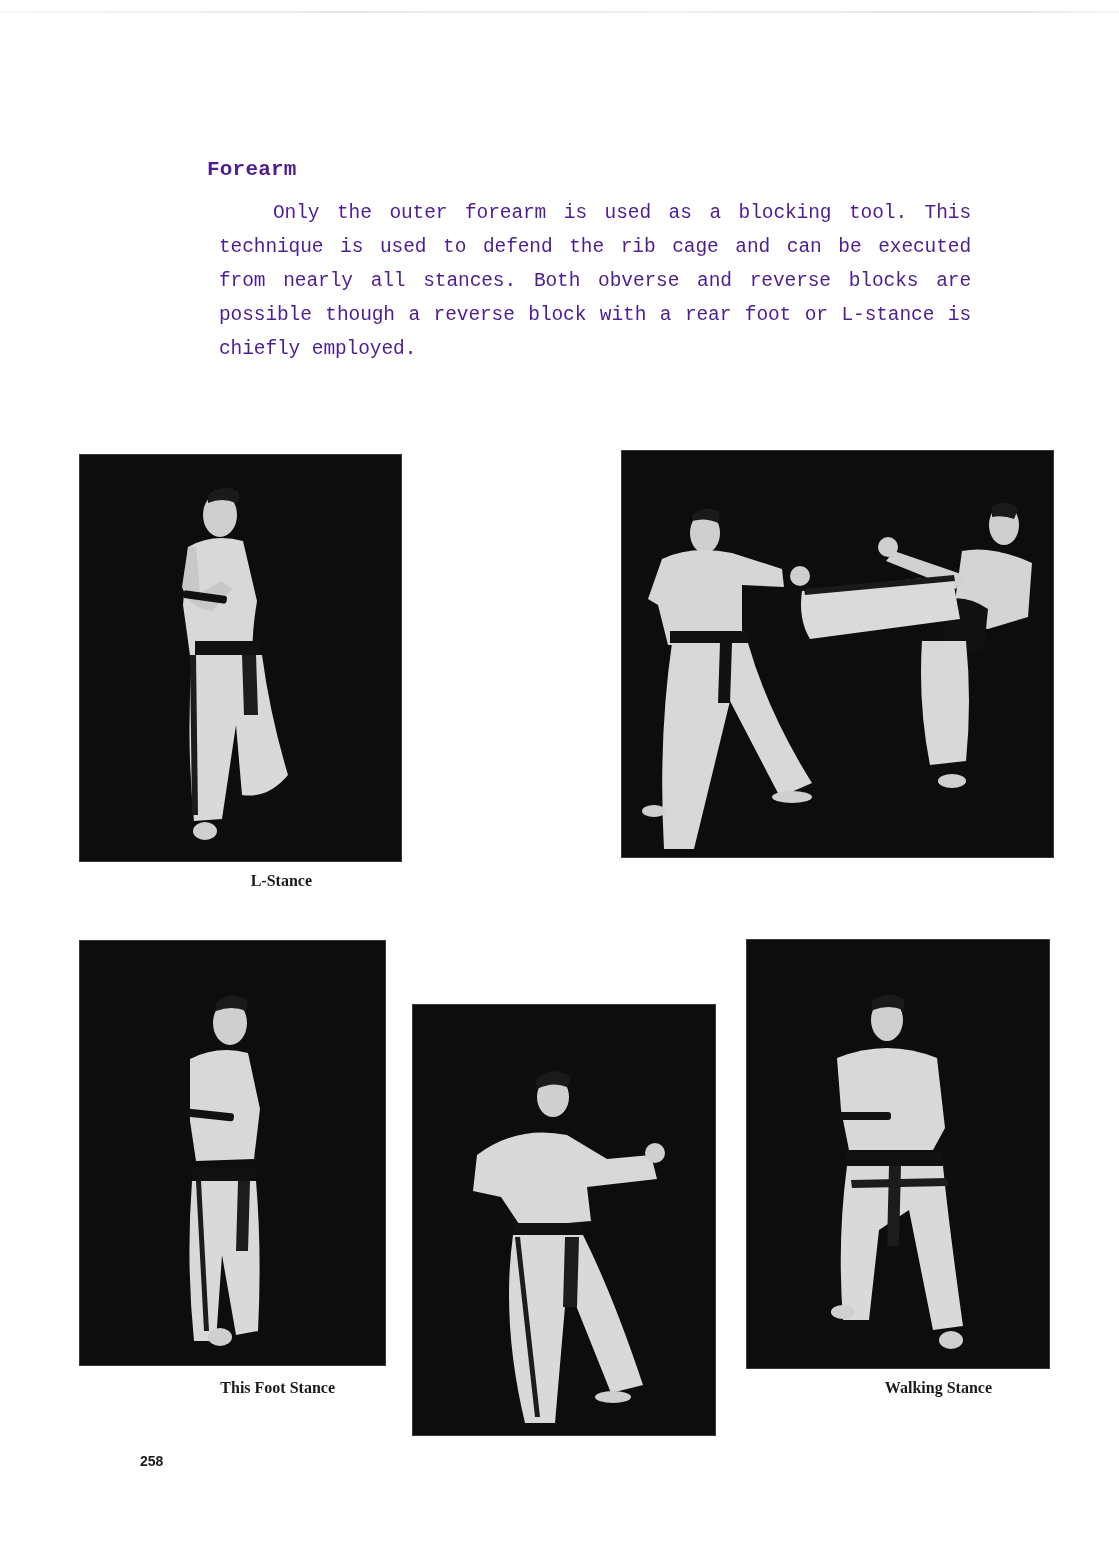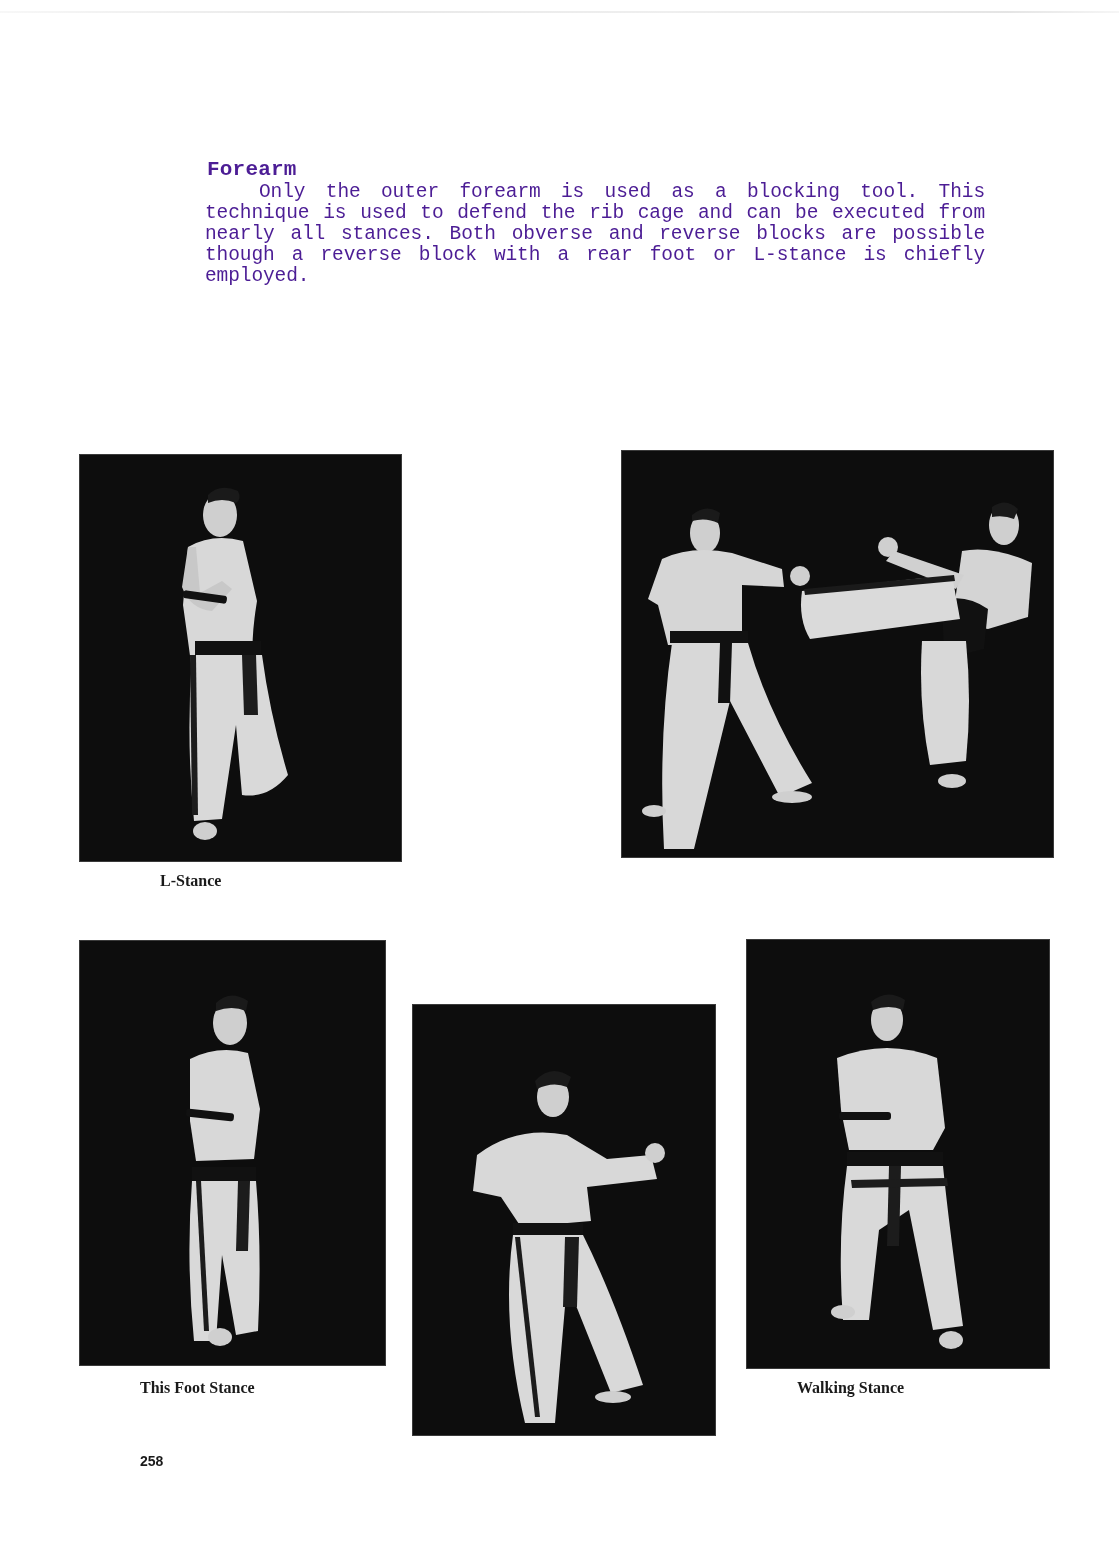--- a/index.html
+++ b/index.html
@@ -2,26 +2,26 @@
 <html><head>
 <meta charset="utf-8">
 <style>
   html, body { margin: 0; padding: 0; background: #ffffff; }
   body { width: 1119px; height: 1548px; position: relative; overflow: hidden; }
   .scanline { position: absolute; left: 0; top: 11px; width: 1119px; height: 2px;
     background: linear-gradient(90deg, #f4f4f4, #dedede 30%, #e8e8e8 60%, #d9d9d9 90%, #f2f2f2); opacity: .7; }
   .text-block { position: absolute; left: 205px; top: 158px; width: 780px; color: #4c1d95;
     font-family: Liberation Mono, monospace; }
   .heading { font-size: 21px; font-weight: bold; line-height: 24px; margin: 0 0 0 2px; letter-spacing: 0.2px; }
-  .para { font-size: 19.5px; line-height: 21px; margin: 0; text-align: justify; text-indent: 54px;
+  .para { font-size: 19.5px; line-height: 34px; margin: 14px; text-align: justify; text-indent: 54px;
     letter-spacing: -0.1px; }
   .photo { position: absolute; background: #0d0d0d; box-shadow: 0 0 0 1px #3a3a3a; overflow: hidden; }
   .photo svg { width: 100%; height: 100%; display: block; }
   .caption { position: absolute; font-family: "Liberation Serif", "DejaVu Serif", serif; font-weight: bold;
-    font-size: 16px; color: #1a1a1a; text-align: left; white-space: nowrap; }
+    font-size: 16px; color: #1a1a1a; text-align: right; white-space: nowrap; }
   .page-number { position: absolute; left: 140px; top: 1453px; font-family: "Liberation Sans", sans-serif;
     font-weight: bold; font-size: 14px; color: #1a1a1a; }
 </style>
 </head>
 <body>
 
 <div class="scanline"></div>
 
 <div class="text-block">
   <h2 class="heading">Forearm</h2>

